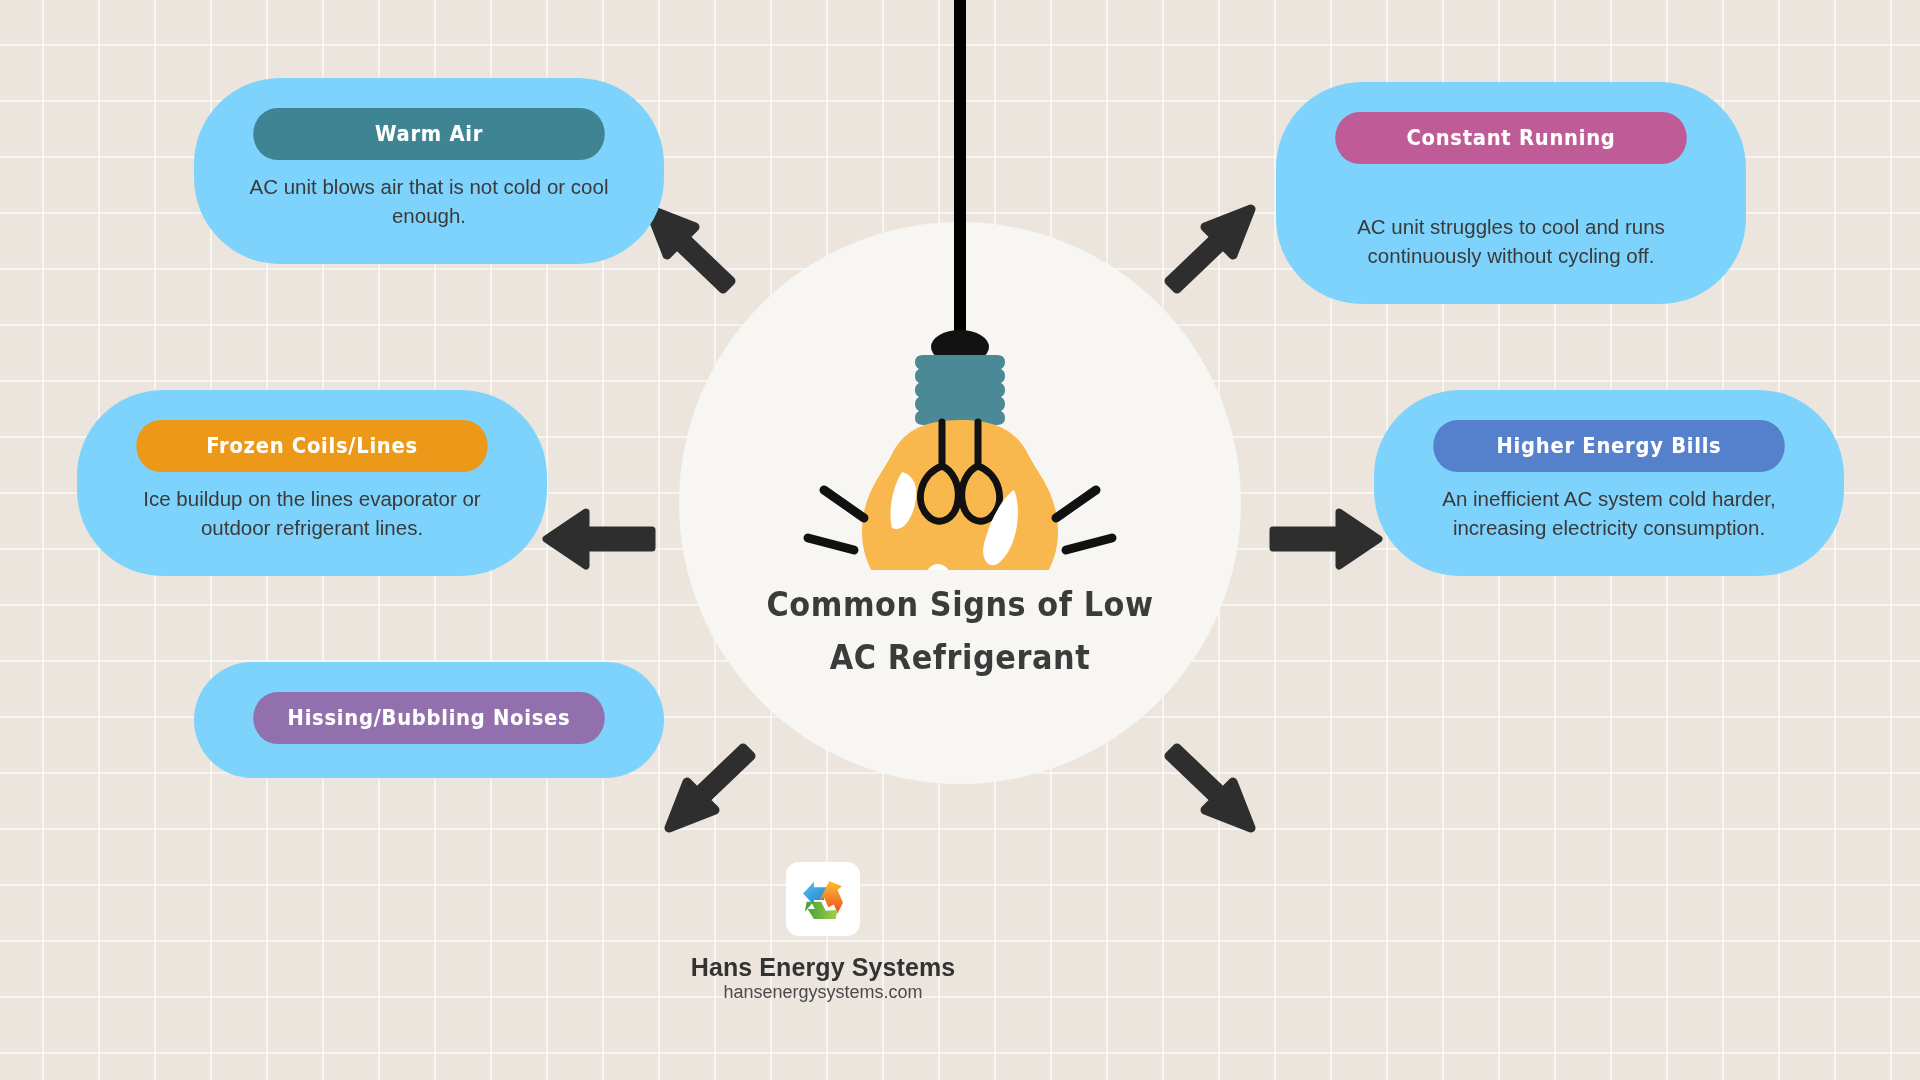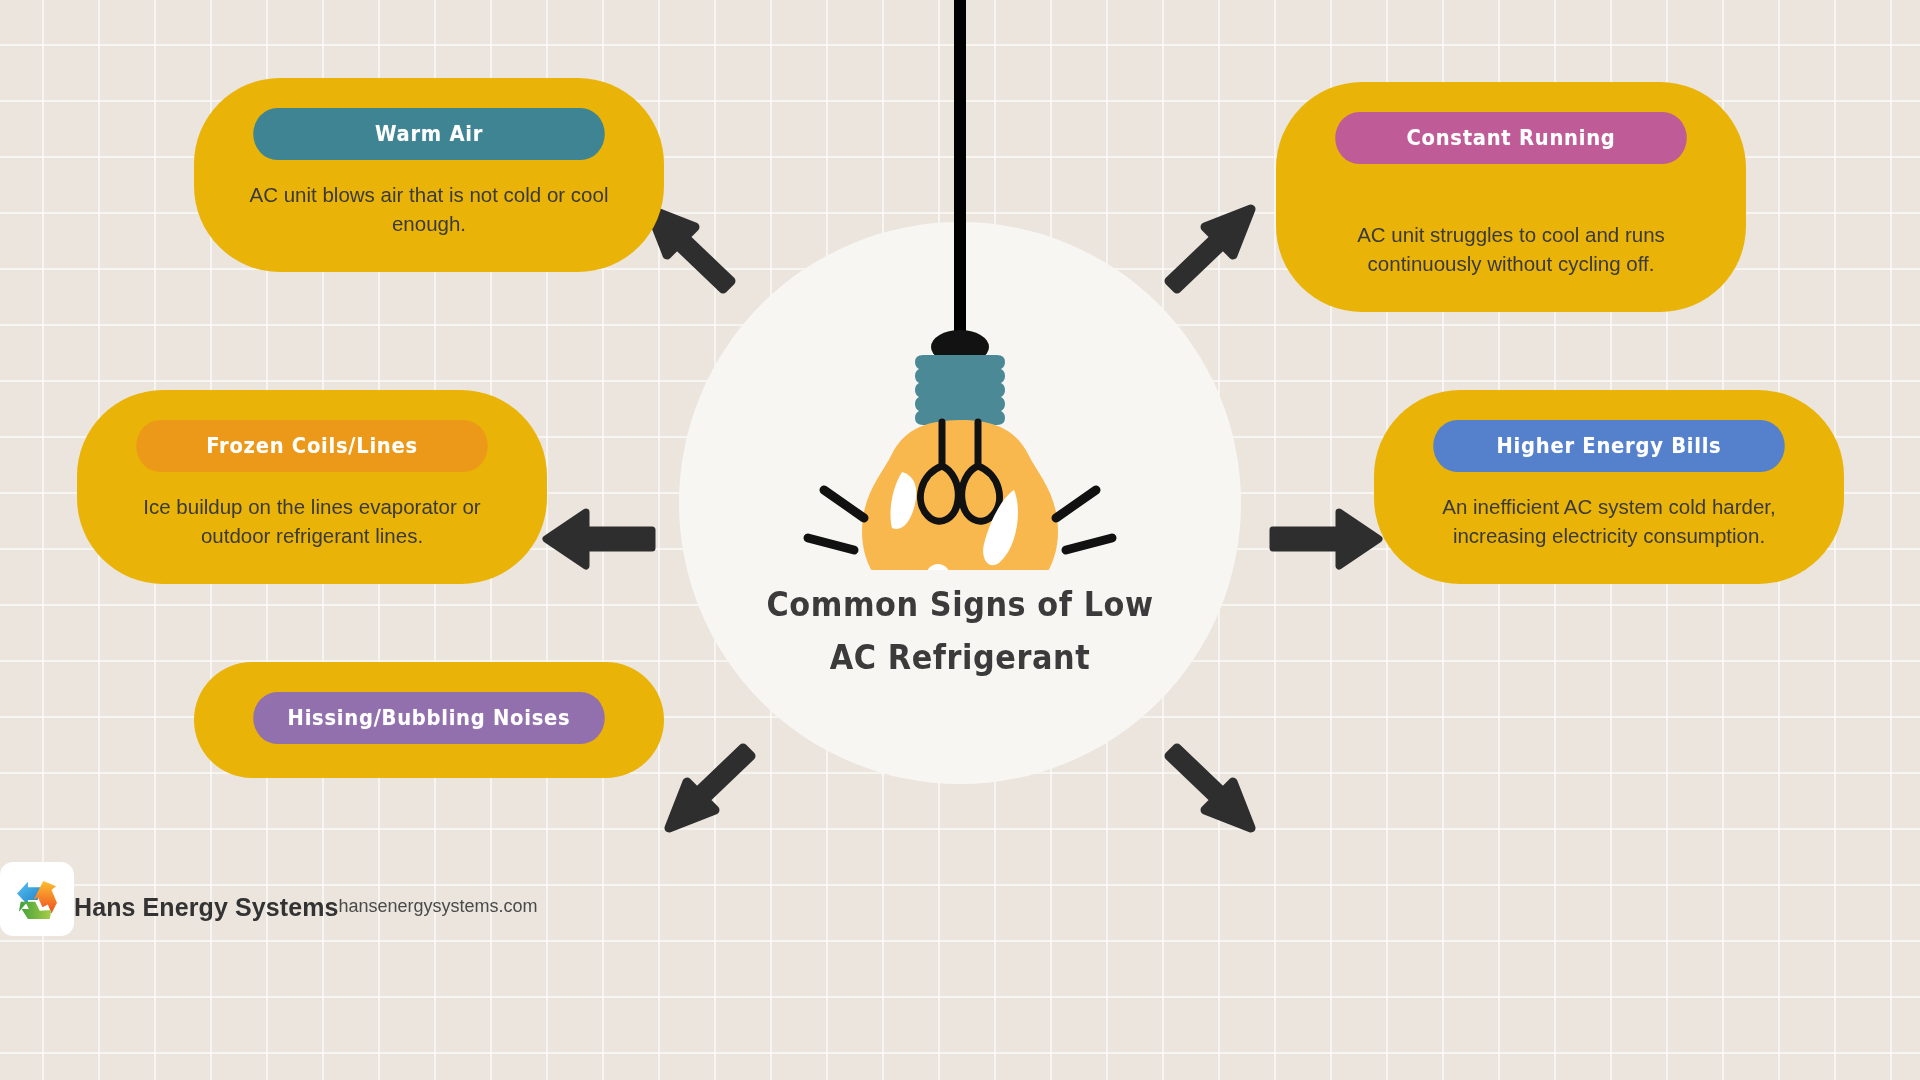--- a/index.html
+++ b/index.html
@@ -67,21 +67,21 @@
     left: 790px;
     top: -10px;
     width: 340px;
     height: 580px;
   }
   #bulb-group svg { display: block; }
 
   
   .card {
     position: absolute;
-    background: #eab308;
+    background: #7dd3fc;
     border-radius: 86px;
     padding: 30px 34px 34px 34px;
     display: flex;
     flex-direction: column;
     align-items: center;
   }
 
   .card-pill {
     border-radius: 999px;
     color: #ffffff;
@@ -90,21 +90,21 @@
     font-size: 21px;
     letter-spacing: 0.8px;
     text-align: center;
     padding: 14px 18px;
     width: 100%;
     transform: scaleX(0.93);
     text-shadow: 0 0 1px rgba(255,255,255,0.35);
   }
 
   .card-desc {
-    margin-top: 20px;
+    margin-top: 12px;
     font-size: 20.5px;
     line-height: 1.42;
     color: #3a3a3a;
     text-align: center;
     padding: 0 6px;
   }
 
   
   #card-warm-air      { left: 194px;  top: 78px;  width: 470px; }
   #card-frozen-coils  { left: 77px;   top: 390px; width: 470px; }
@@ -127,45 +127,44 @@
   #arrow-upleft    { left: 645px;  top: 205px; }
   #arrow-upright   { left: 1165px; top: 205px; }
   #arrow-left      { left: 540px;  top: 508px; }
   #arrow-right     { left: 1270px; top: 508px; }
   #arrow-downleft  { left: 665px;  top: 752px; }
   #arrow-downright { left: 1165px; top: 752px; }
 
   
   #footer {
     position: absolute;
-    left: 0;
+    left: 9px;
     top: 862px;
     width: 1628px;
     display: flex;
-    flex-direction: row;
+    flex-direction: column;
     align-items: center;
   }
   #brand-logo {
     width: 74px;
     height: 74px;
     border-radius: 13px;
     background: #ffffff;
     display: flex;
     align-items: center;
     justify-content: center;
   }
   #brand-name {
     margin-top: 17px;
     font-size: 25px;
     font-weight: bold;
     color: #333333;
     letter-spacing: 0.1px;
   }
   #brand-url {
-    margin-top: 14px;
     font-size: 18px;
     color: #4a4a4a;
   }
 </style>
 </head>
 <body>
 
 <div id="grid-bg" style="background-color: rgb(235, 229, 221);"></div>
 
 <div id="canvas">

